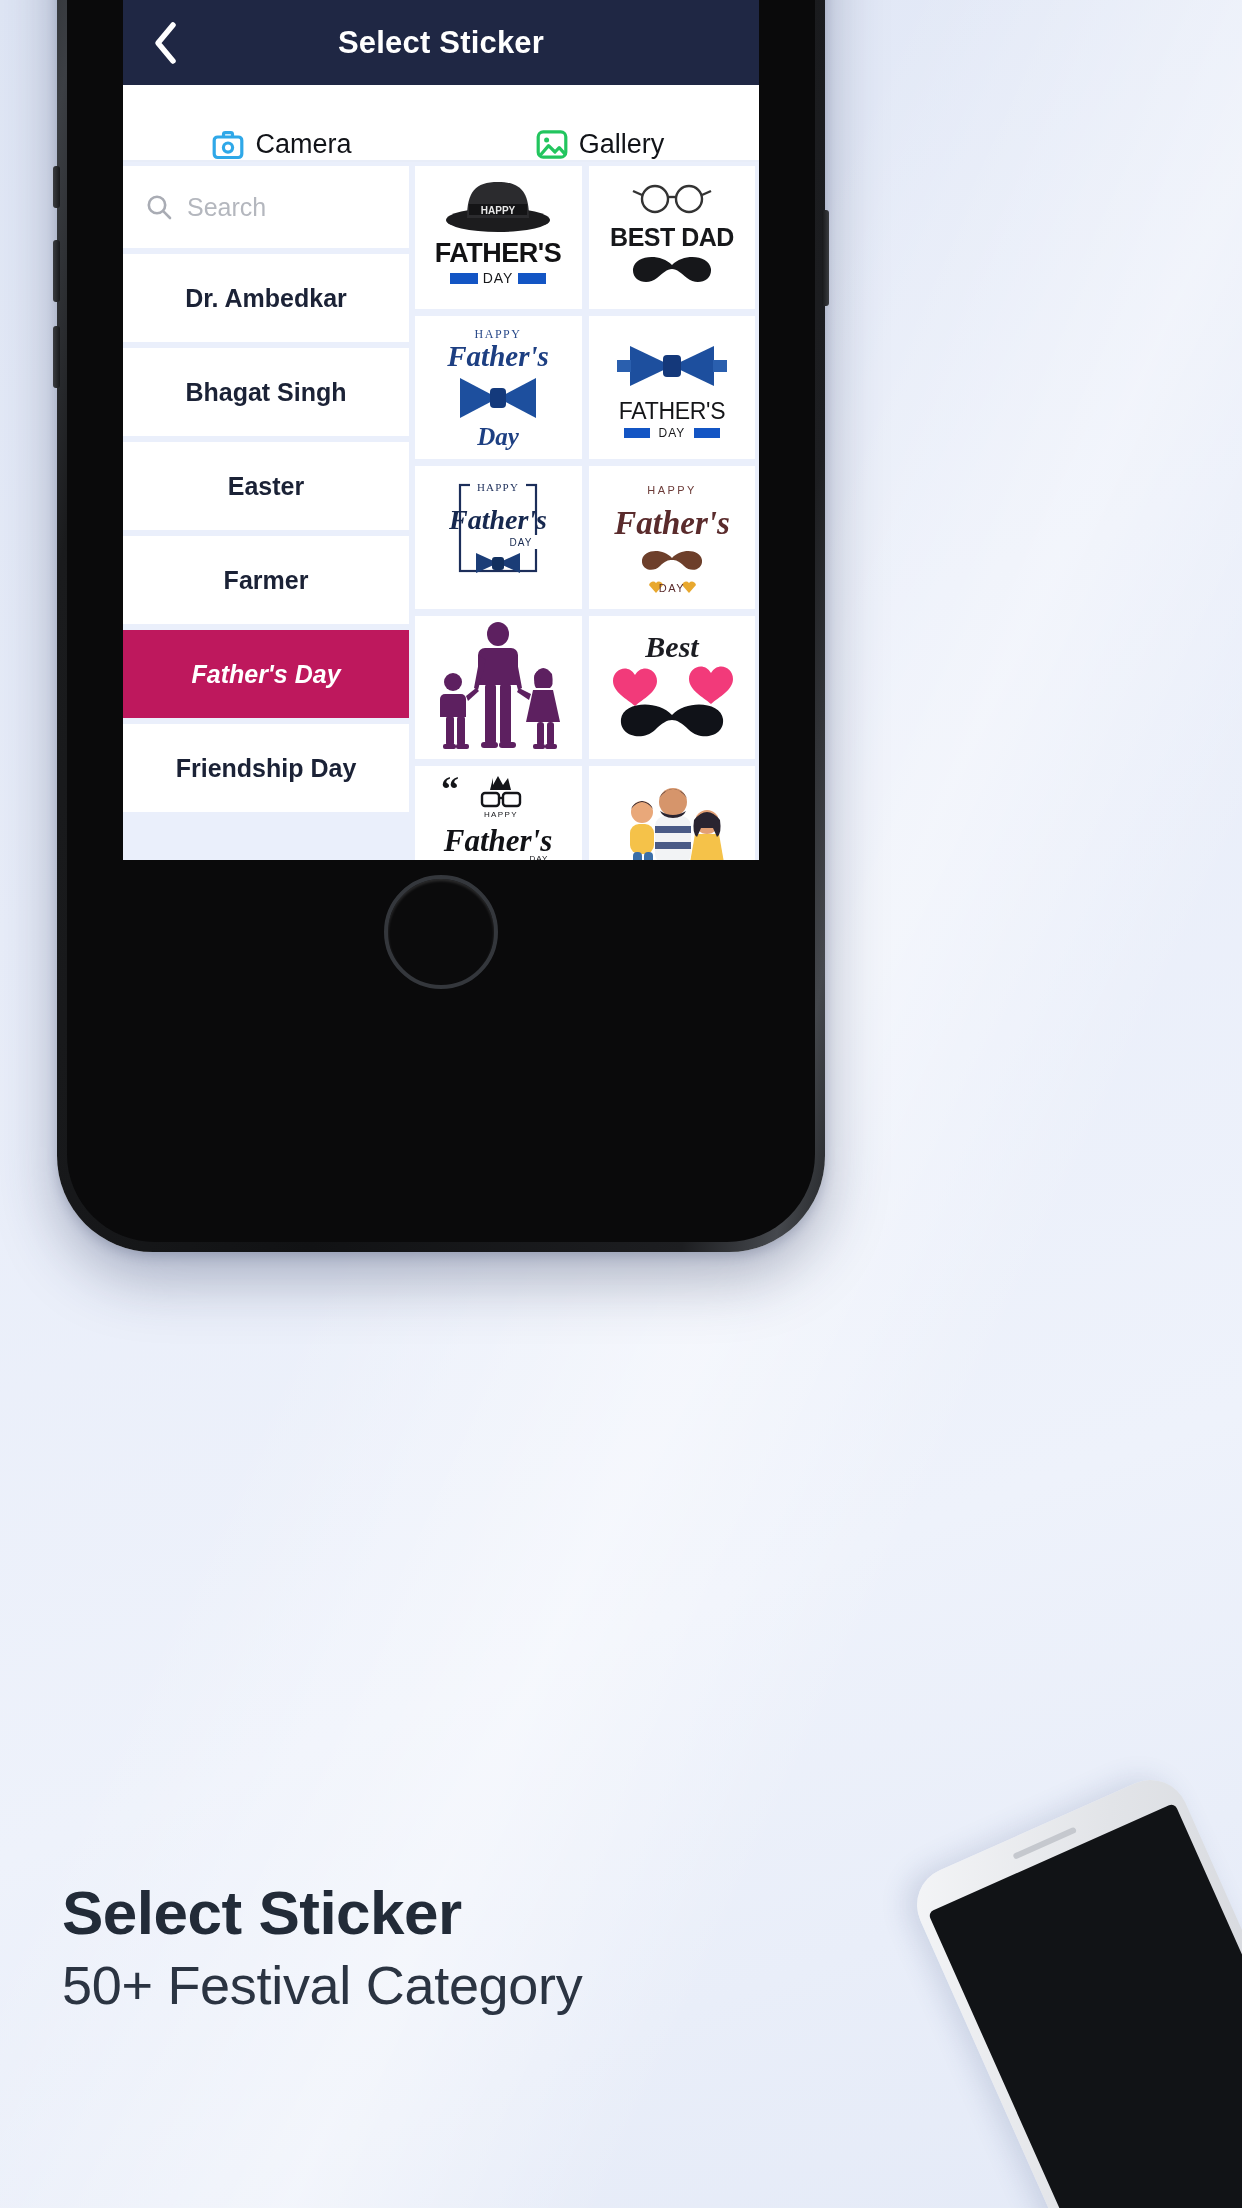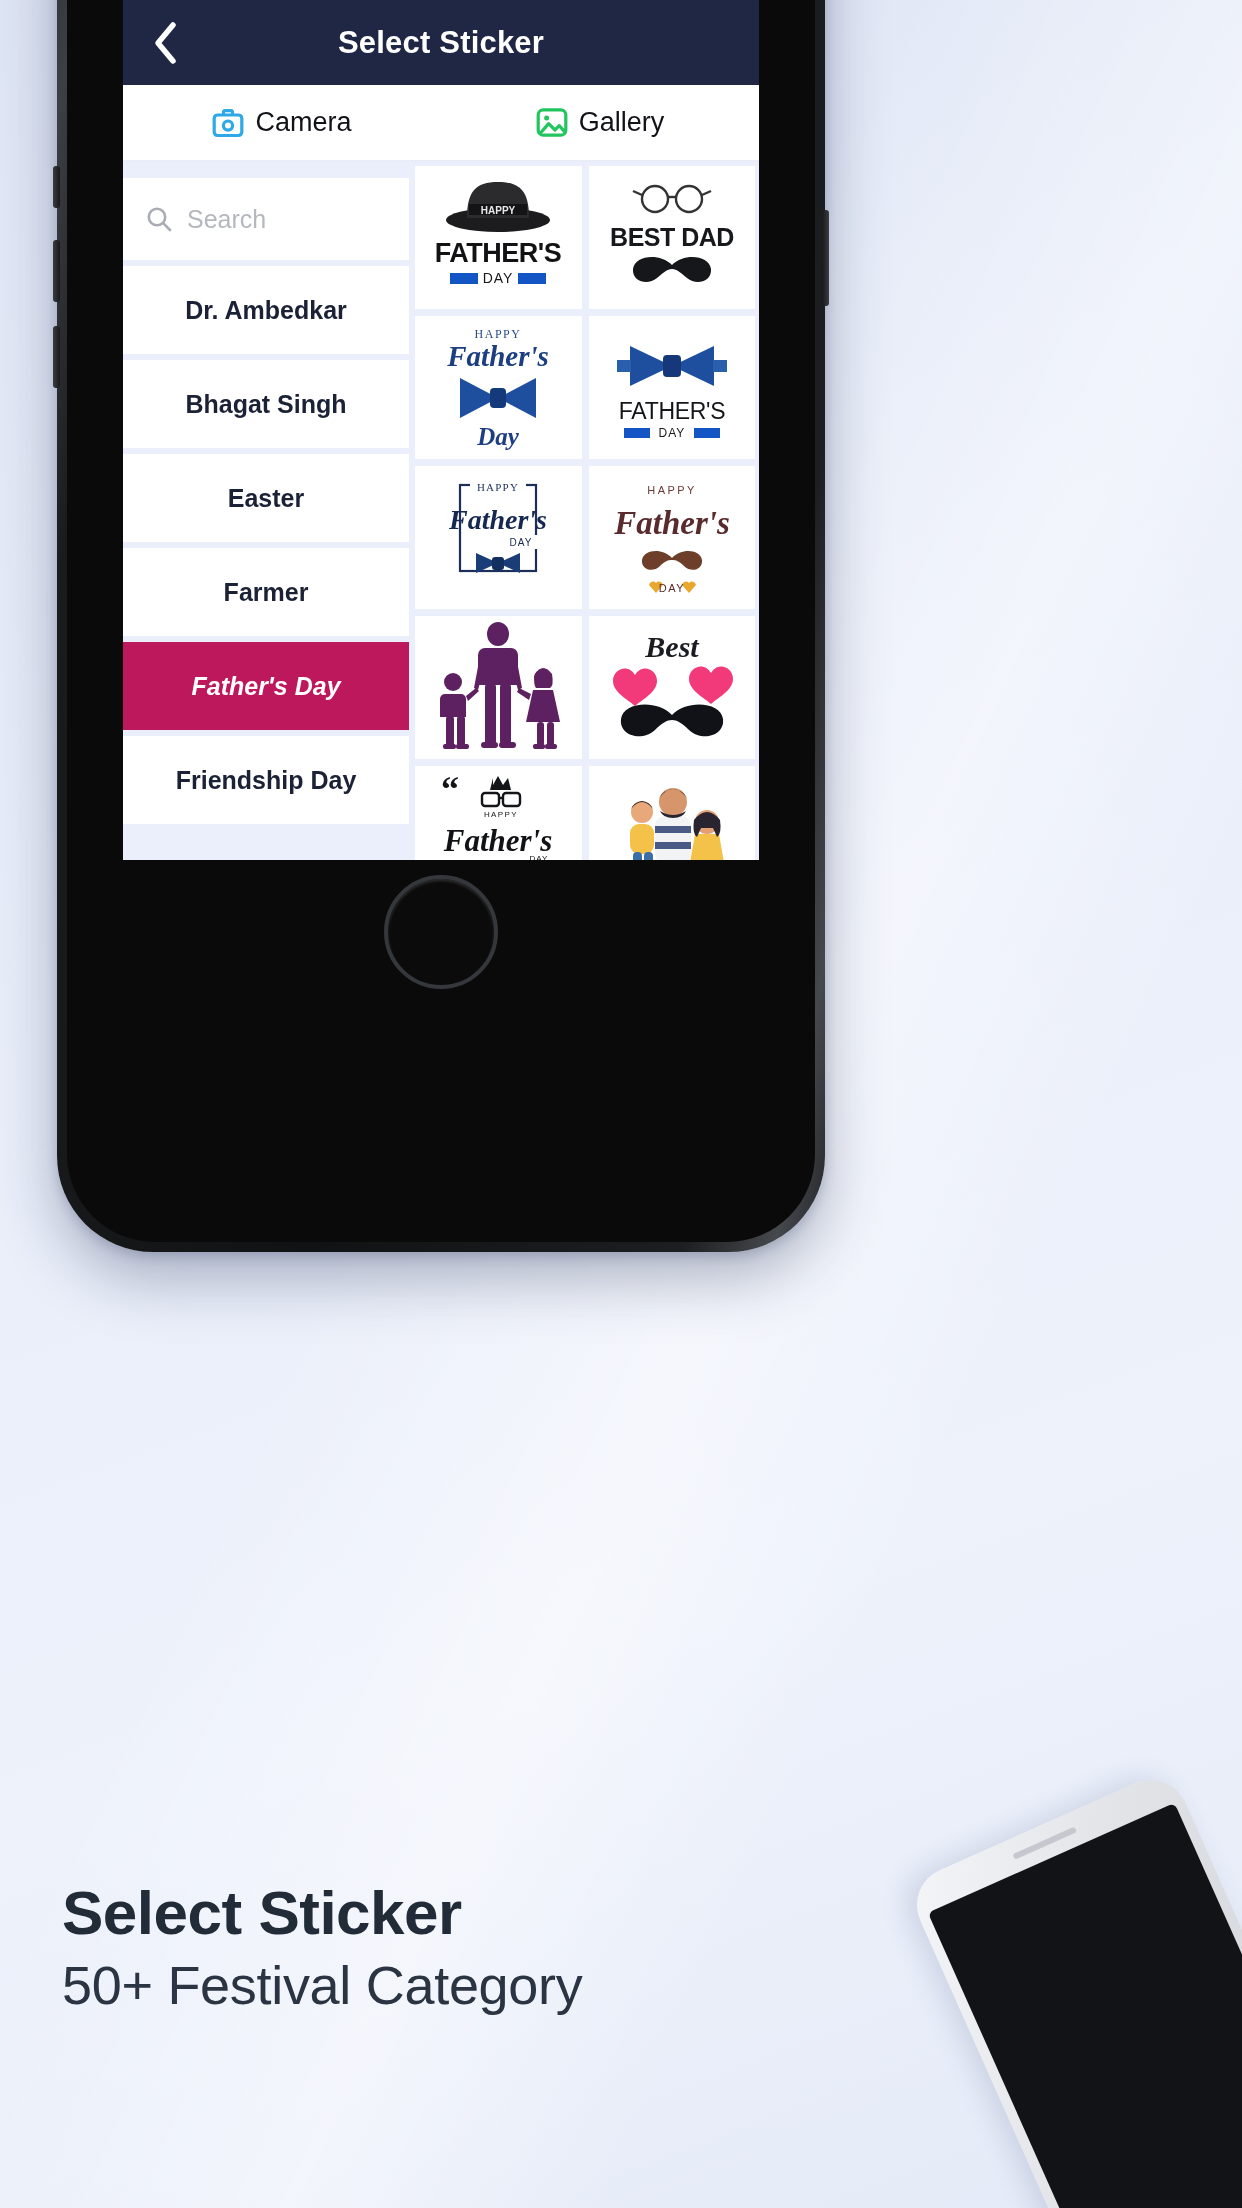--- a/index.html
+++ b/index.html
@@ -111,21 +111,21 @@
   
   #tabrow {
     display: flex;
     height: 77px;
     background: #ffffff;
     border-bottom: 2px solid #e8edf8;
   }
   .tab {
     flex: 1;
     display: flex;
-    align-items: center;
+    align-items: flex-end;
     justify-content: center;
     gap: 11px;
     cursor: pointer;
   }
   .tab-label {
     font-size: 27px;
     color: #111318;
   }
   .tab-icon { display: block; }
 
@@ -148,21 +148,20 @@
     overflow: hidden;
   }
   #search-box {
     height: 82px;
     background: #ffffff;
     display: flex;
     align-items: center;
     padding-left: 22px;
     gap: 14px;
     flex: 0 0 82px;
-    margin-top: 12px;
   }
   #search-input {
     border: none;
     outline: none;
     font-family: "Liberation Sans", sans-serif;
     font-size: 25px;
     color: #333;
     background: transparent;
     width: 180px;
   }

